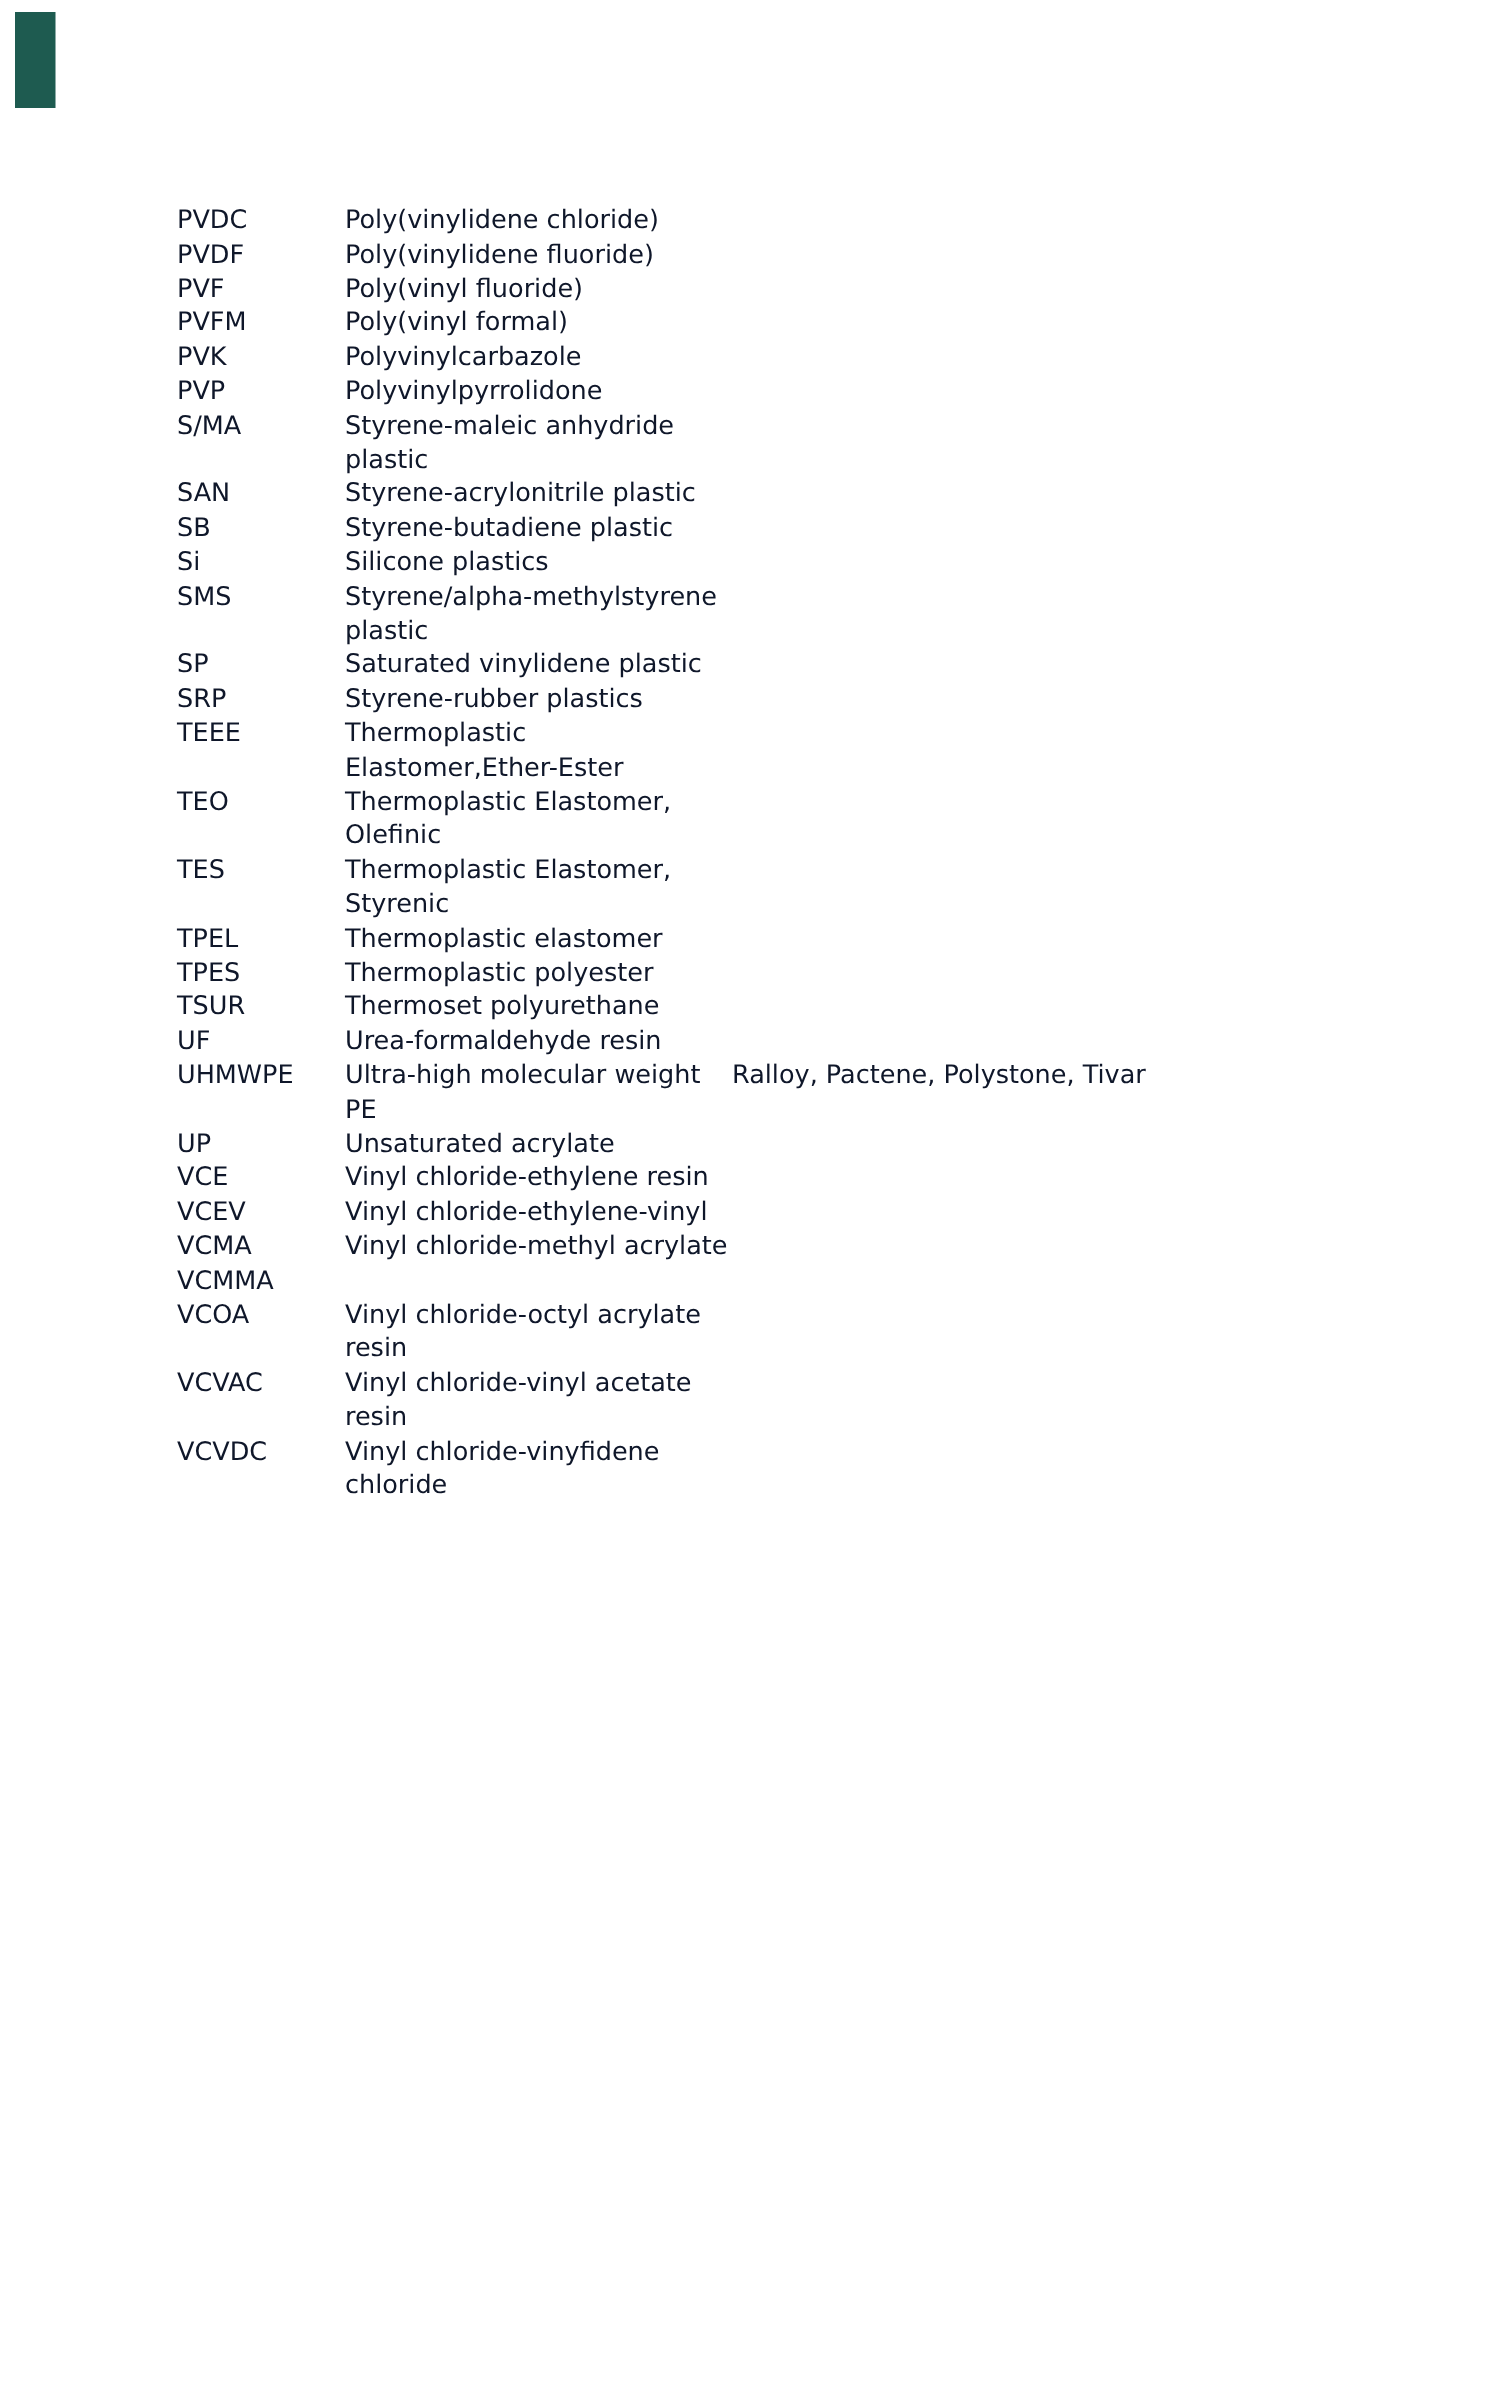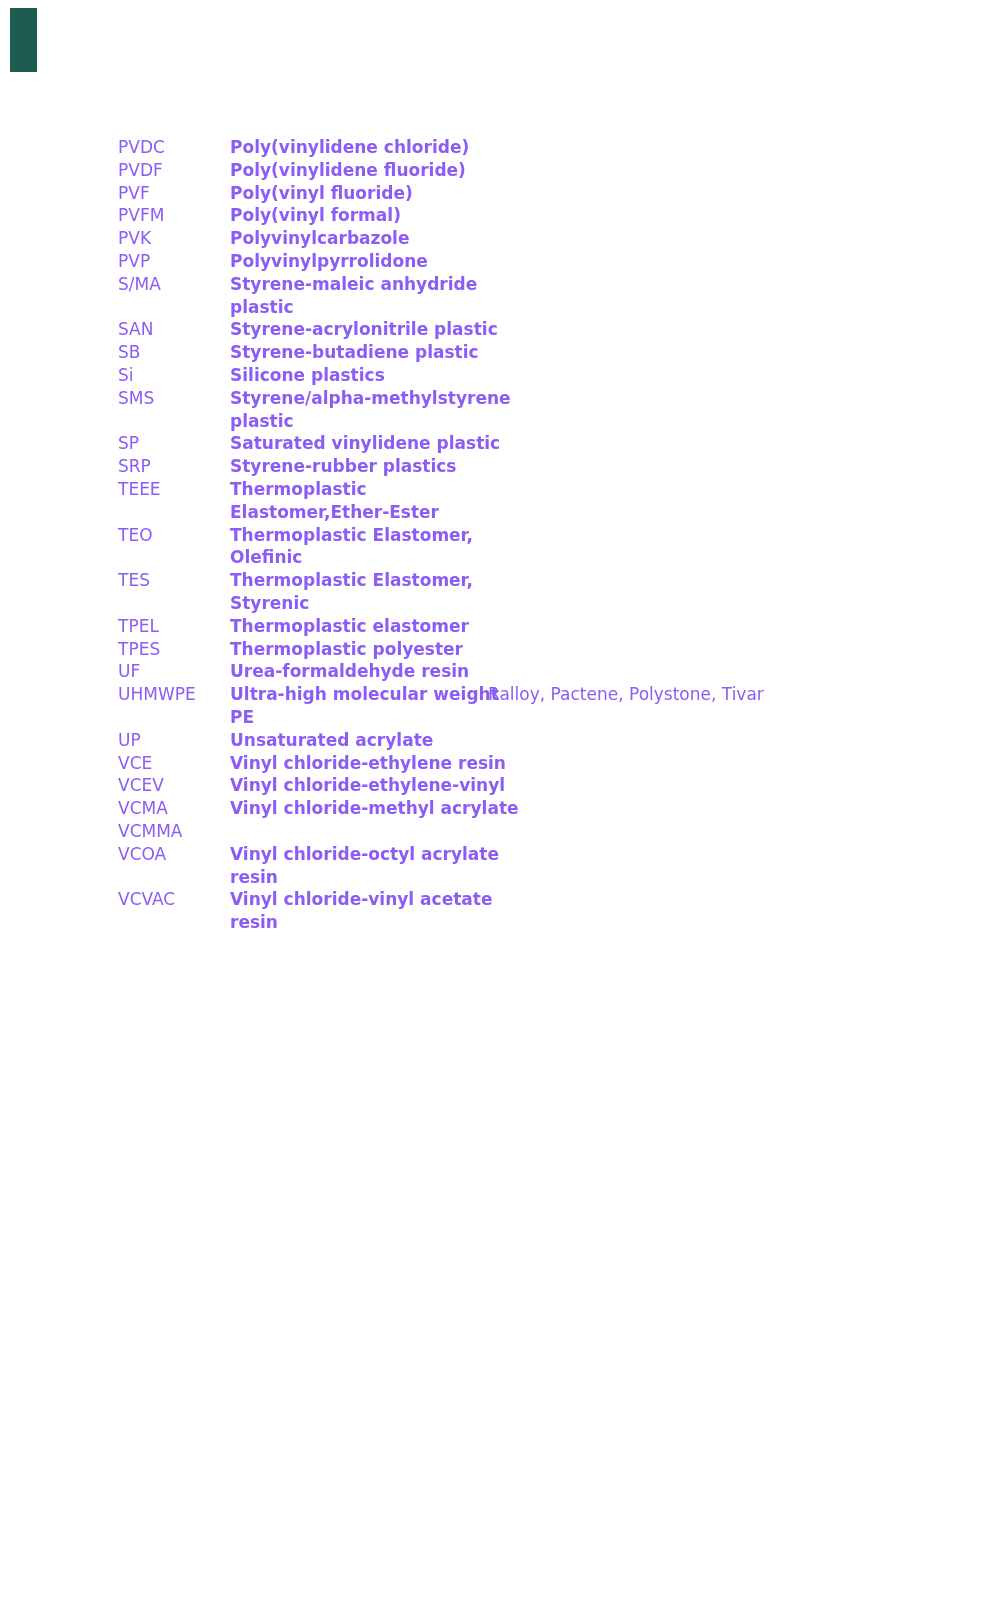--- a/index.html
+++ b/index.html
@@ -32,32 +32,31 @@
   .row {
     display: grid;
     grid-template-columns: 112px 258px auto;
     align-items: start;
   }
   .abbr {
     white-space: pre;
   }
   .name {
     white-space: pre;
-    font-weight: bold;
   }
   .trade {
     white-space: pre;
   }
 </style>
 </head>
 <body style="background: rgb(255, 255, 255);">
 
 <div class="corner-mark" style="background: rgb(30, 91, 80);"></div>
 
-<div class="glossary" style="color: #8b5cf6;">
+<div class="glossary" style="color: #0f172a;">
   <div class="row">
     <div class="abbr">PVDC</div>
     <div class="name">Poly(vinylidene chloride)</div>
     <div class="trade"></div>
   </div>
 
   <div class="row">
     <div class="abbr">PVDF</div>
     <div class="name">Poly(vinylidene fluoride)</div>
     <div class="trade"></div>
@@ -158,20 +157,25 @@
     <div class="trade"></div>
   </div>
 
   <div class="row">
     <div class="abbr">TPES</div>
     <div class="name">Thermoplastic polyester</div>
     <div class="trade"></div>
   </div>
 
 
+  <div class="row">
+    <div class="abbr">TSUR</div>
+    <div class="name">Thermoset polyurethane</div>
+    <div class="trade"></div>
+  </div>
 
   <div class="row">
     <div class="abbr">UF</div>
     <div class="name">Urea-formaldehyde resin</div>
     <div class="trade"></div>
   </div>
 
   <div class="row">
     <div class="abbr">UHMWPE</div>
     <div class="name">Ultra-high molecular weight
@@ -215,13 +219,19 @@
     <div class="trade"></div>
   </div>
 
   <div class="row">
     <div class="abbr">VCVAC</div>
     <div class="name">Vinyl chloride-vinyl acetate
 resin</div>
     <div class="trade"></div>
   </div>
 
+  <div class="row">
+    <div class="abbr">VCVDC</div>
+    <div class="name">Vinyl chloride-vinyfidene
+chloride</div>
+    <div class="trade"></div>
+  </div>
 </div>
 
 </body></html>

